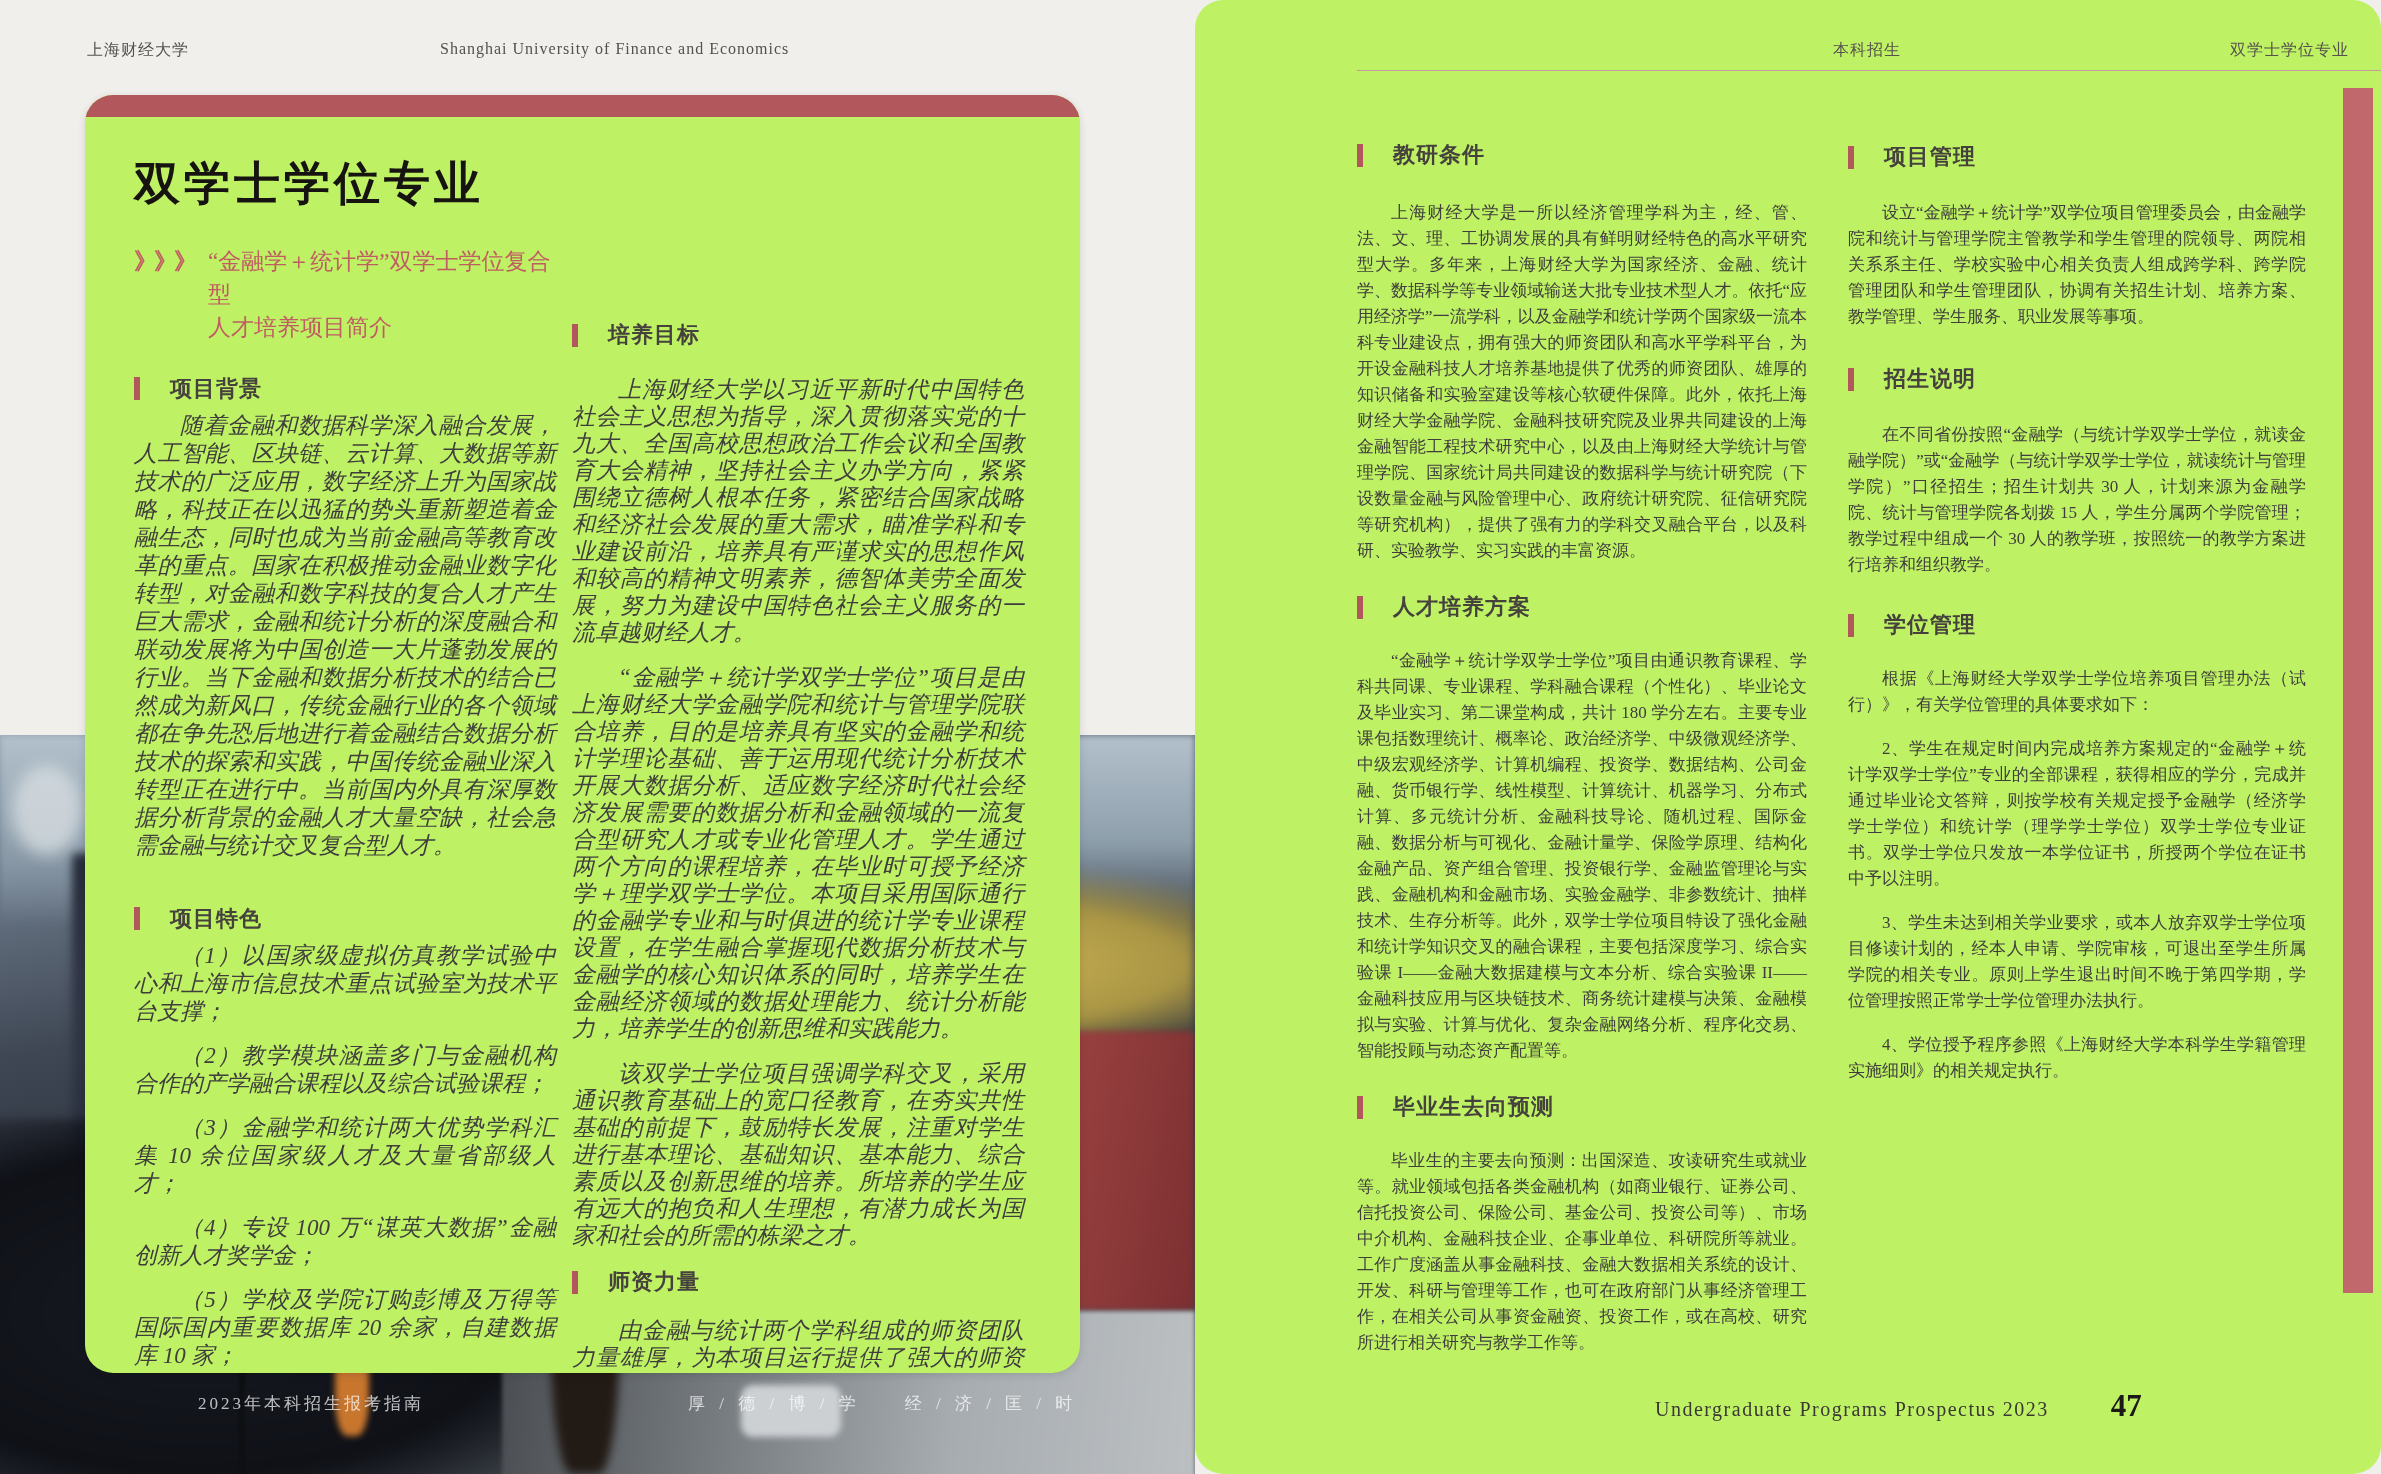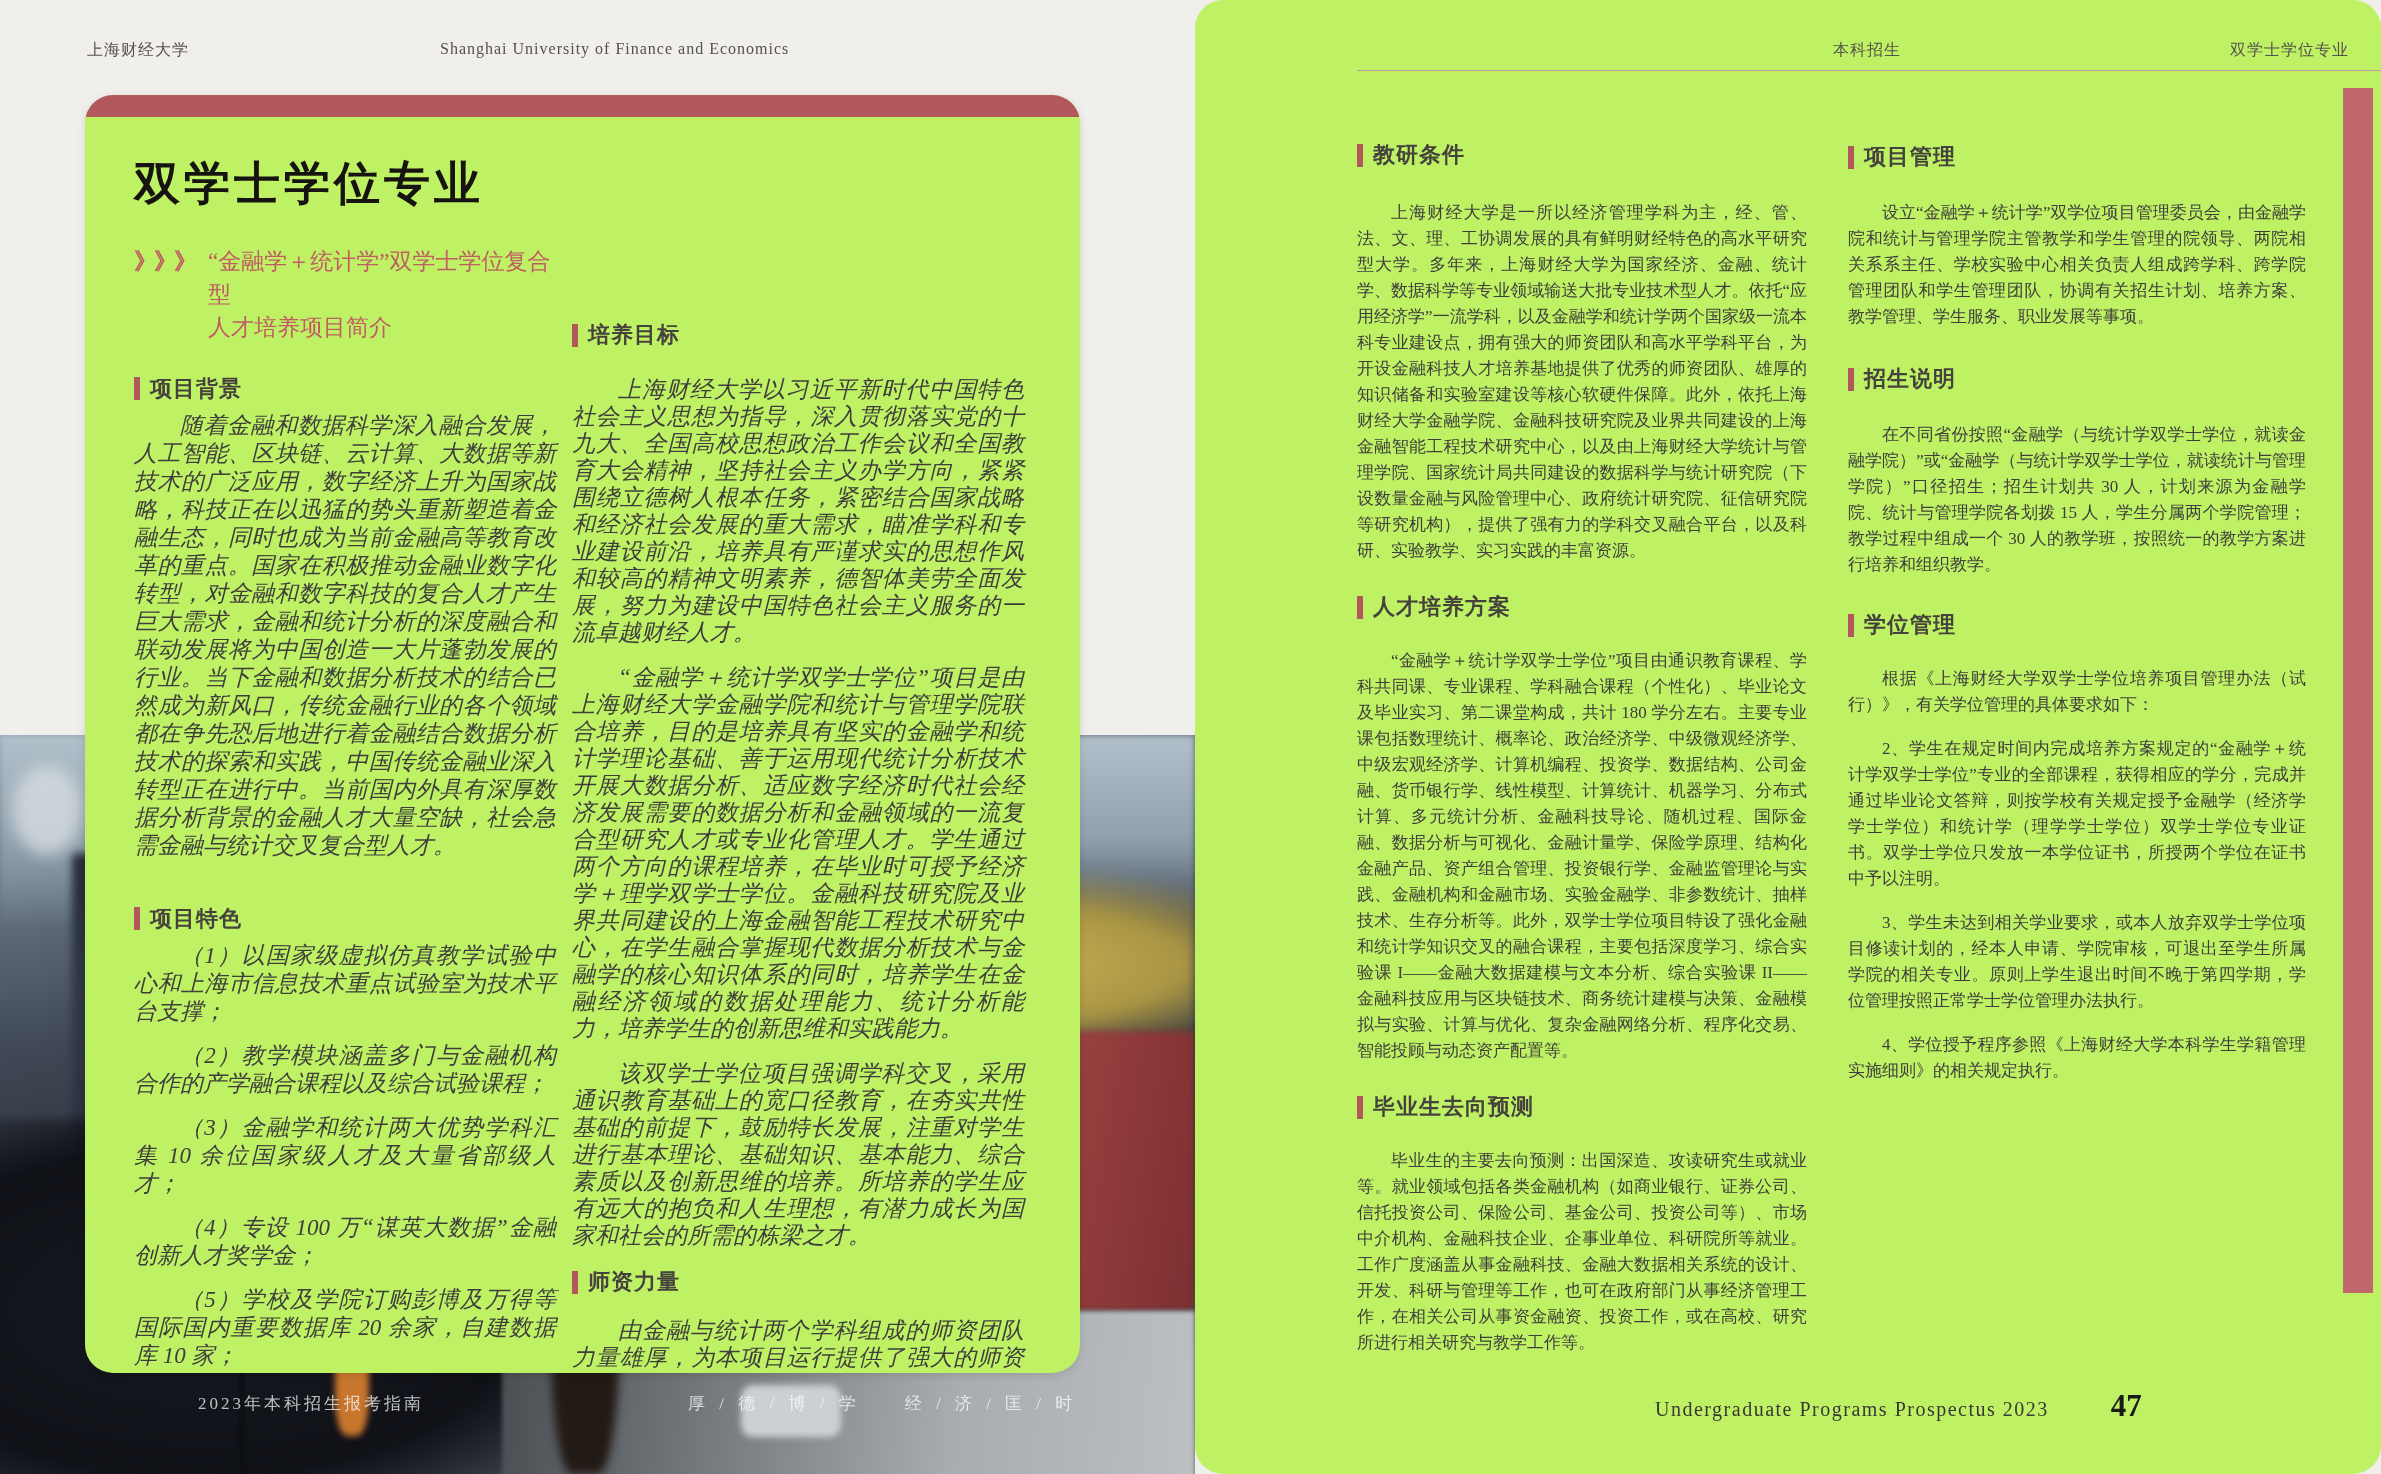--- a/index.html
+++ b/index.html
@@ -44,21 +44,21 @@
 
   
   .runhead{position:absolute;font-size:16px;color:#55514d;letter-spacing:1px;z-index:2;}
   .rh-line{position:absolute;left:162px;top:70px;width:1150px;height:1px;background:#c39а9c;background:#c49b9d;}
 
   
   .col{position:absolute;}
   .doc-title{font-size:46px;font-weight:bold;color:#161310;letter-spacing:4px;line-height:1.15;margin:0;}
   .subtitle{display:flex;margin-top:34px;color:#c05d62;font-size:23px;line-height:33px;}
   .subtitle .marker{letter-spacing:-3px;margin-right:14px;font-weight:bold;white-space:nowrap;}
-  .sec-h{display:flex;align-items:center;margin-top:0;}
+  .sec-h{display:flex;align-items:center;margin-top:0;gap:20px;}
   .sec-h .bar{width:6px;height:23px;background:#b2585c;margin-right:10px;flex:none;}
   .sec-h .txt{font-size:22px;font-weight:bold;color:#45413d;letter-spacing:1px;}
   .para{margin:0;text-indent:2em;text-align:justify;color:#3f3e3c;}
   .c-left .para,.c-left2 .para{font-size:23px;line-height:28px;font-style:italic;}
   .c-right .para,.c-right2 .para{font-size:17px;line-height:26px;}
 
   .mt30{margin-top:30px;} .mt28{margin-top:28px;} .mt26{margin-top:26px;}
   .mt24{margin-top:8px;} .mt20{margin-top:20px;}
   .mt18{margin-top:18px;} .mt16{margin-top:16px;}
   .mt44{margin-top:44px;} .mt34{margin-top:34px;} .mt32{margin-top:32px;}
@@ -123,21 +123,21 @@
     <p class="para mt16">（6）“两翼一体”的管理模式，为学生提供学习保障；</p>
     <p class="para mt16">（7）响应国家数字经济未来发展对人才的需要，面向未来培养复合型卓越人才。</p>
   </div>
 
   <div class="col c-left2" style="left:487px;top:225px;width:452px;">
     <div class="sec-h">
       <span class="bar"></span>
       <span class="txt">培养目标</span>
     </div>
     <p class="para mt26" style="line-height:27px;">上海财经大学以习近平新时代中国特色社会主义思想为指导，深入贯彻落实党的十九大、全国高校思想政治工作会议和全国教育大会精神，坚持社会主义办学方向，紧紧围绕立德树人根本任务，紧密结合国家战略和经济社会发展的重大需求，瞄准学科和专业建设前沿，培养具有严谨求实的思想作风和较高的精神文明素养，德智体美劳全面发展，努力为建设中国特色社会主义服务的一流卓越财经人才。</p>
-    <p class="para mt18" style="line-height:27px;">“金融学＋统计学双学士学位”项目是由上海财经大学金融学院和统计与管理学院联合培养，目的是培养具有坚实的金融学和统计学理论基础、善于运用现代统计分析技术开展大数据分析、适应数字经济时代社会经济发展需要的数据分析和金融领域的一流复合型研究人才或专业化管理人才。学生通过两个方向的课程培养，在毕业时可授予经济学＋理学双学士学位。金融科技研究院及业界共同建设的上海金融智能工程技术研究中心，在学生融合掌握现代数据分析技术与金融学的核心知识体系的同时，培养学生在金融经济领域的数据处理能力、统计分析能力，培养学生的创新思维和实践能力。</p>
+    <p class="para mt18" style="line-height:27px;">“金融学＋统计学双学士学位”项目是由上海财经大学金融学院和统计与管理学院联合培养，目的是培养具有坚实的金融学和统计学理论基础、善于运用现代统计分析技术开展大数据分析、适应数字经济时代社会经济发展需要的数据分析和金融领域的一流复合型研究人才或专业化管理人才。学生通过两个方向的课程培养，在毕业时可授予经济学＋理学双学士学位。本项目采用国际通行的金融学专业和与时俱进的统计学专业课程设置，在学生融合掌握现代数据分析技术与金融学的核心知识体系的同时，培养学生在金融经济领域的数据处理能力、统计分析能力，培养学生的创新思维和实践能力。</p>
     <p class="para mt18" style="line-height:27px;">该双学士学位项目强调学科交叉，采用通识教育基础上的宽口径教育，在夯实共性基础的前提下，鼓励特长发展，注重对学生进行基本理论、基础知识、基本能力、综合素质以及创新思维的培养。所培养的学生应有远大的抱负和人生理想，有潜力成长为国家和社会的所需的栋梁之才。</p>
 
     <div class="sec-h mt18">
       <span class="bar"></span>
       <span class="txt">师资力量</span>
     </div>
     <p class="para mt20" style="line-height:27px;">由金融与统计两个学科组成的师资团队力量雄厚，为本项目运行提供了强大的师资保障，现有教师 44 人，其中教授 23 人，副教授 17 人，具有博士学位教师 44 名，此外，师资队伍中入选国家级人才计划 4 人次、各类省部级人才计划 15 人次。同时，专任教师具有两学科交叉融合的强大背景和基础，统计学科多位教师长期从事金融相关领域的研究以及金融学相关课程的教学；金融学科多位教师都从事金融计量、智能投顾、金融大数据建模等教学和研究。</p>
   </div>
 </div>
 

